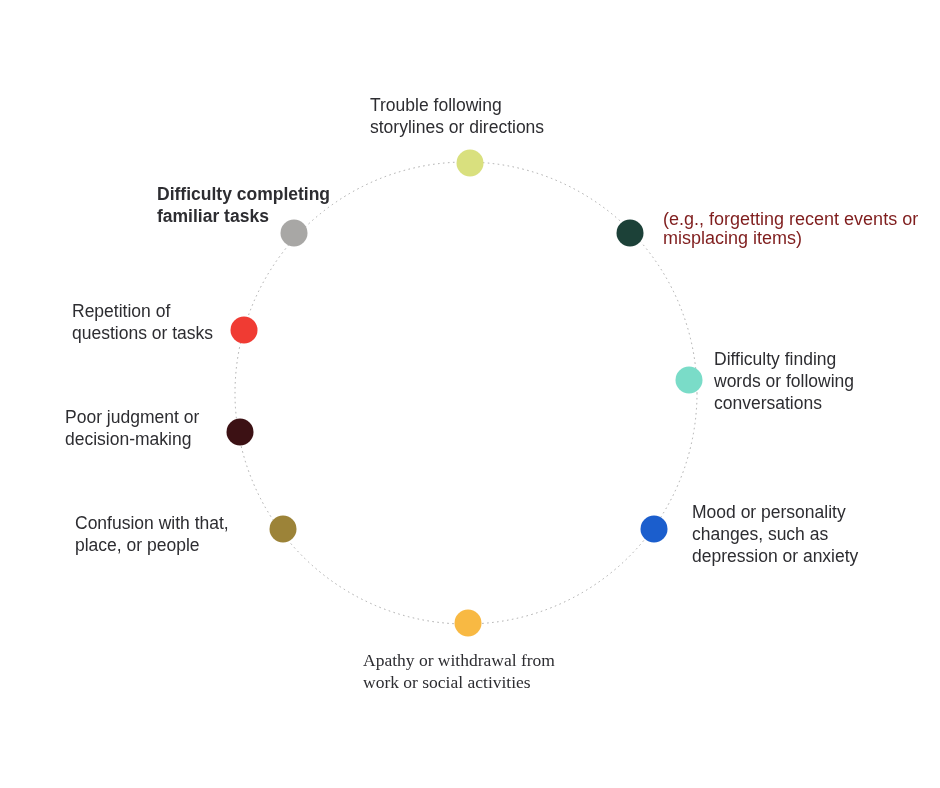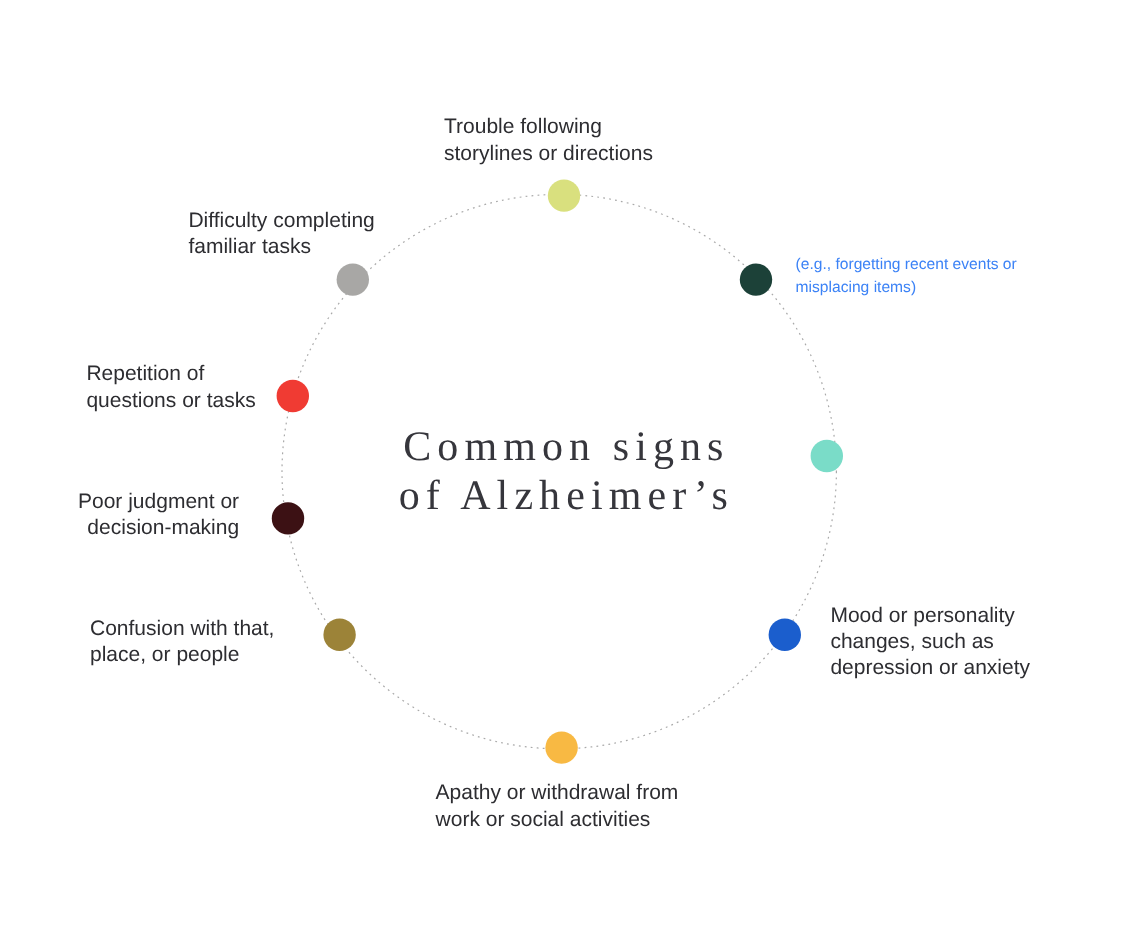--- a/index.html
+++ b/index.html
@@ -38,66 +38,65 @@
     transform: translate(-50%, -50%);
   }
   .sign-label {
     position: absolute;
     font-size: 17.5px;
     line-height: 22px;
     color: #2d2d31;
     white-space: pre-line;
   }
   .sign-sublabel {
-    font-size: 13px;
+    font-size: 18px;
     line-height: 19px;
     margin-top: 3px;
-    color: #3b82f6;
+    color: #7f1d1d;
     white-space: pre-line;
   }
 </style>
 </head>
 <body>
 
 <div class="canvas">
 
   <svg class="ring-svg" viewBox="0 0 940 788" aria-hidden="true">
     <circle cx="466" cy="393" r="231" fill="none" stroke="#a9a9a9" stroke-width="1" stroke-dasharray="1.5 3.5"></circle>
   </svg>
 
-  <div class="title">
-    <div>Common signs</div>
-    <div>of Alzheimer’s</div>
-  </div>
 
   <div class="dot" style="left: 470px; top: 163px; background-color: rgb(217, 224, 126);"></div>
   <div class="dot" style="left: 630px; top: 233px; background-color: rgb(28, 65, 56);"></div>
   <div class="dot" style="left: 689px; top: 380px; background-color: rgb(122, 220, 200);"></div>
   <div class="dot" style="left: 654px; top: 529px; background-color: rgb(27, 94, 205);"></div>
   <div class="dot" style="left: 468px; top: 623px; background-color: rgb(248, 185, 67);"></div>
   <div class="dot" style="left: 283px; top: 529px; background-color: rgb(156, 131, 56);"></div>
   <div class="dot" style="left: 240px; top: 432px; background-color: rgb(60, 17, 20);"></div>
   <div class="dot" style="left: 244px; top: 330px; background-color: rgb(240, 59, 51);"></div>
   <div class="dot" style="left: 294px; top: 233px; background-color: rgb(168, 167, 165);"></div>
 
   <div class="sign-label" style="left:370px; top:94px;">Trouble following
 storylines or directions</div>
 
   <div class="sign-label" style="left:663px; top:185px;">
     <div class="sign-sublabel">(e.g., forgetting recent events or
 misplacing items)</div>
   </div>
 
+  <div class="sign-label" style="left:714px; top:348px;">Difficulty finding
+words or following
+conversations</div>
   <div class="sign-label" style="left:692px; top:501px;">Mood or personality
 changes, such as
 depression or anxiety</div>
-  <div class="sign-label" style="left:363px; top:649px;">Apathy or withdrawal from
+  <div class="sign-label" style="left:363px; top:649px;font-family:Liberation Serif, serif;">Apathy or withdrawal from
 work or social activities</div>
   <div class="sign-label" style="left:75px; top:512px;">Confusion with that,
 place, or people</div>
-  <div class="sign-label" style="left:65px; top:406px;text-align:right;">Poor judgment or
+  <div class="sign-label" style="left:65px; top:406px;">Poor judgment or
 decision-making</div>
   <div class="sign-label" style="left:60px; top:300px;margin-left:12px;">Repetition of
 questions or tasks</div>
-  <div class="sign-label" style="left:157px; top:172px;">Difficulty completing
+  <div class="sign-label" style="left:157px; top:183px;font-weight:bold;">Difficulty completing
 familiar tasks</div>
 
 </div>
 
 </body></html>

